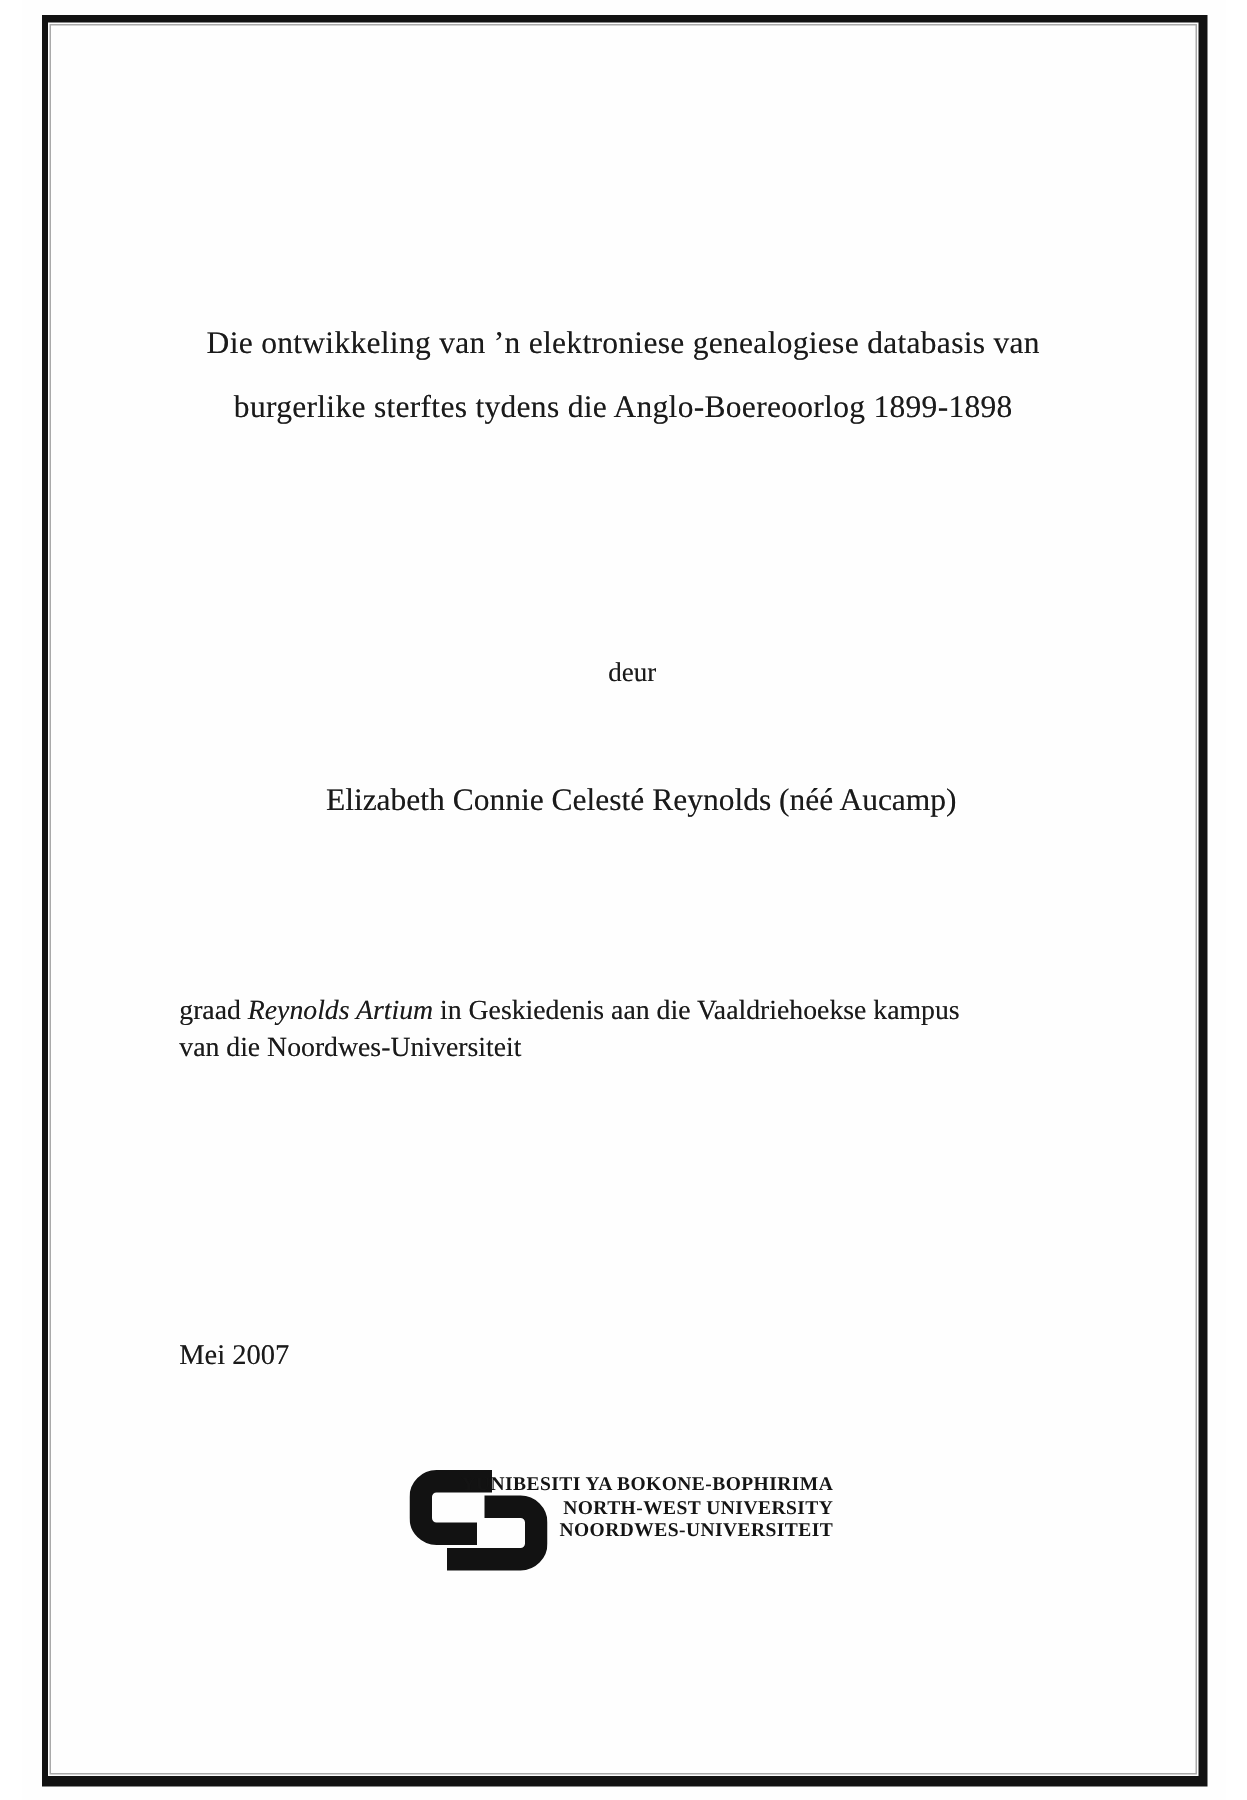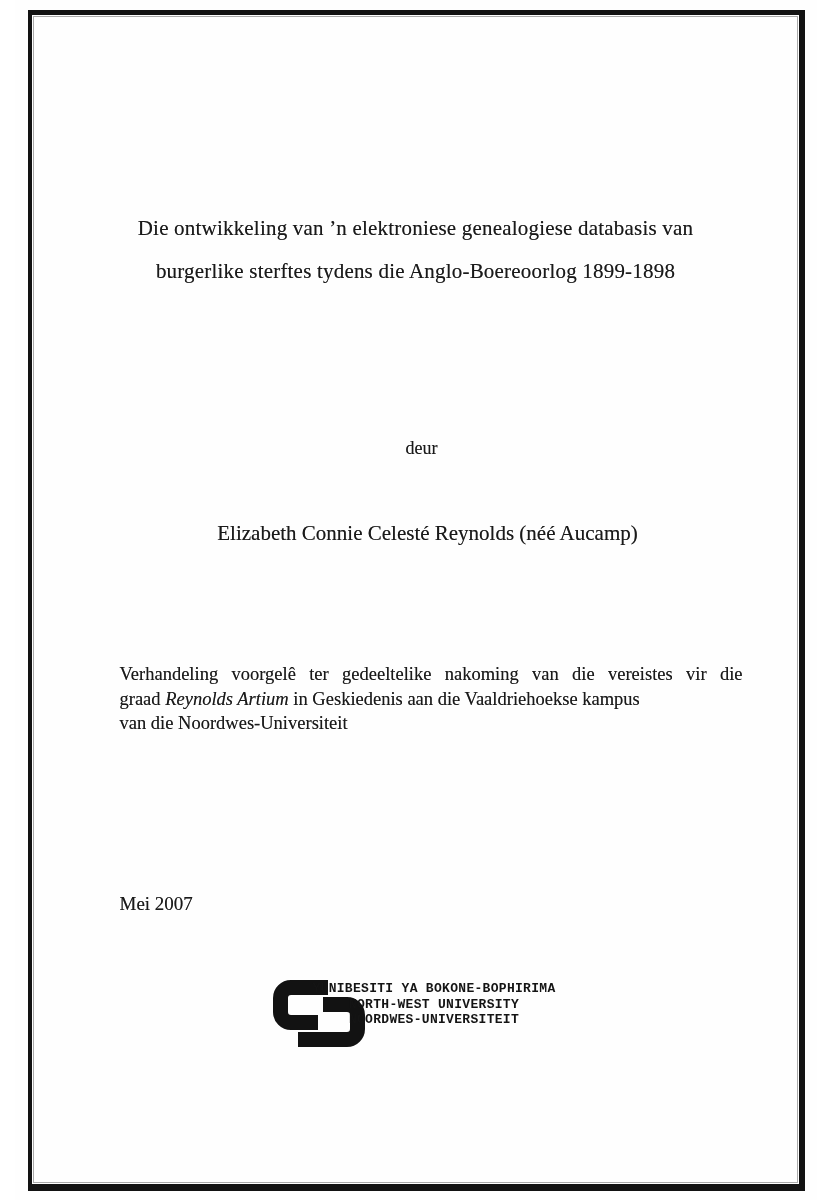--- a/index.html
+++ b/index.html
@@ -86,22 +86,22 @@
     position: absolute;
     left: 258px;
     top: 980px;
     width: 92px;
     height: 70px;
   }
   .logo-text {
     position: absolute;
     right: 261px;
     top: 981px;
-    text-align: center;
-    font-family: Liberation Mono, monospace;
+    text-align: right;
+    font-family: Liberation Serif, serif;
     font-size: 13px;
     font-weight: 700;
     letter-spacing: 0.3px;
     line-height: 15.7px;
     color: #141414;
     text-shadow: none;
   }
 </style>
 </head>
 <body>
@@ -115,21 +115,20 @@
   <div class="title">
     <div>Die ontwikkeling van ’n elektroniese genealogiese databasis van</div>
     <div>burgerlike sterftes tydens die Anglo-Boereoorlog 1899-1898</div>
   </div>
 
   <div class="byline">deur</div>
 
   <div class="author">Elizabeth Connie Celesté Reynolds (néé Aucamp)</div>
 
   <div class="submission">
-    <div class="just">Verhandeling voorgelê ter gedeeltelike nakoming van die vereistes vir die</div>
     <div><span>graad </span><span class="em">Reynolds Artium</span><span> in Geskiedenis aan die Vaaldriehoekse kampus</span></div>
     <div>van die Noordwes-Universiteit</div>
   </div>
 
   <div class="supervisor-block">
     <div>Mei 2007</div>
   </div>
 
   <svg class="logo-mark" viewBox="0 0 92 70" xmlns="http://www.w3.org/2000/svg" aria-hidden="true">
 

